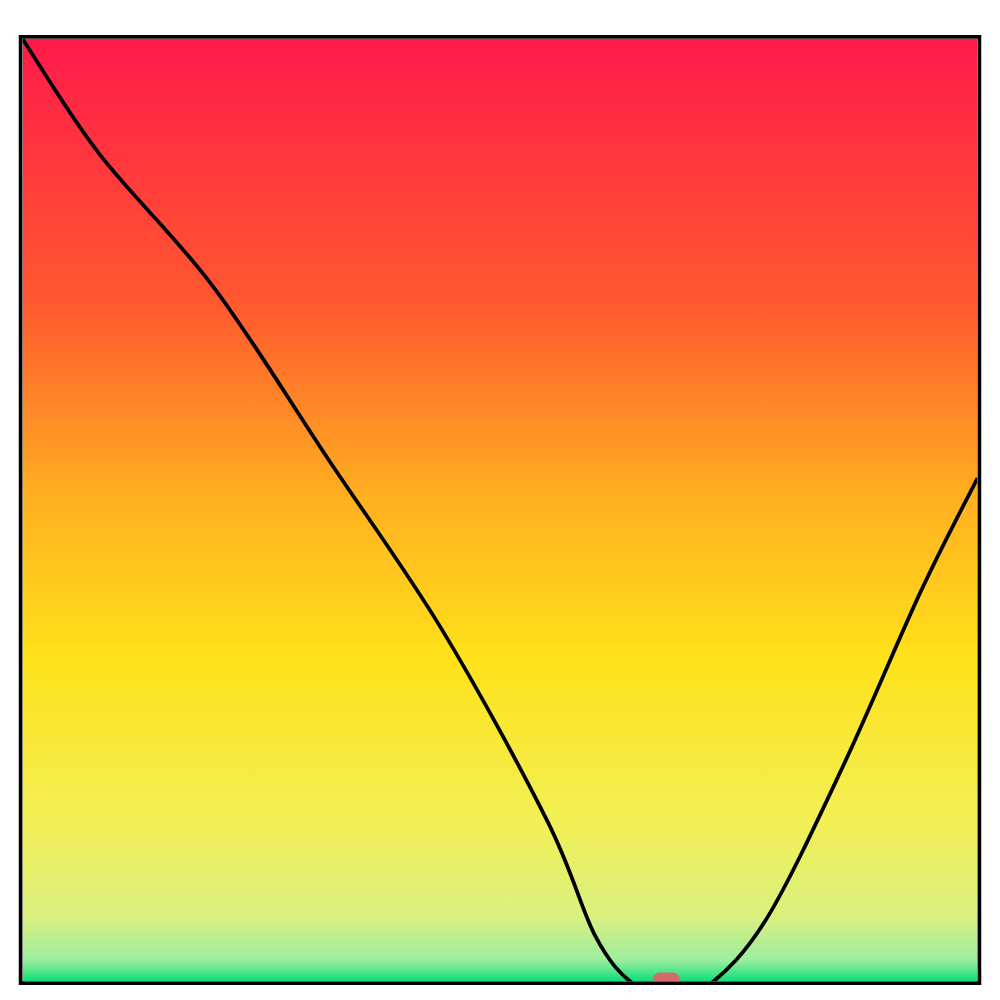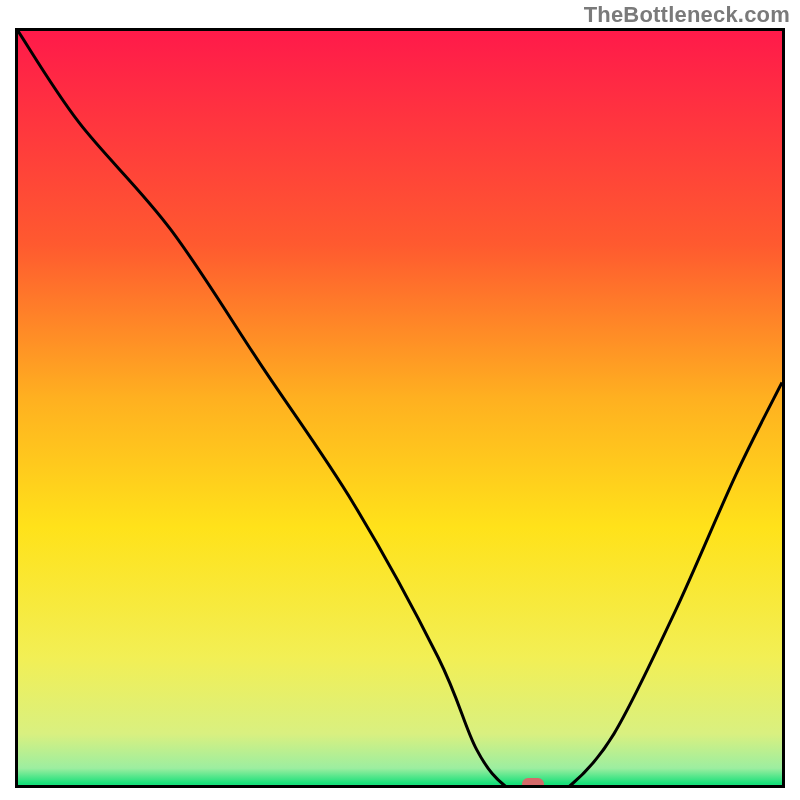--- a/index.html
+++ b/index.html
@@ -51,21 +51,20 @@
     border-radius: 6px;
     transform: translate(-50%, -50%);
     z-index: 5;
   }
 </style>
 </head>
 <body>
 
 <div class="frame">
 
-  <div class="watermark">TheBottleneck.com</div>
 
   <div class="plot-border">
 
     <svg class="gradient" viewBox="0 0 100 100" preserveAspectRatio="none">
       <defs>
         <linearGradient id="bg" x1="0" y1="0" x2="0" y2="1">
             <stop offset="0%" stop-color="#ff1a4a"></stop>
             <stop offset="28.000000000000004%" stop-color="#ff5a2f"></stop>
             <stop offset="48%" stop-color="#ffb020"></stop>
             <stop offset="65%" stop-color="#ffe21a"></stop>

